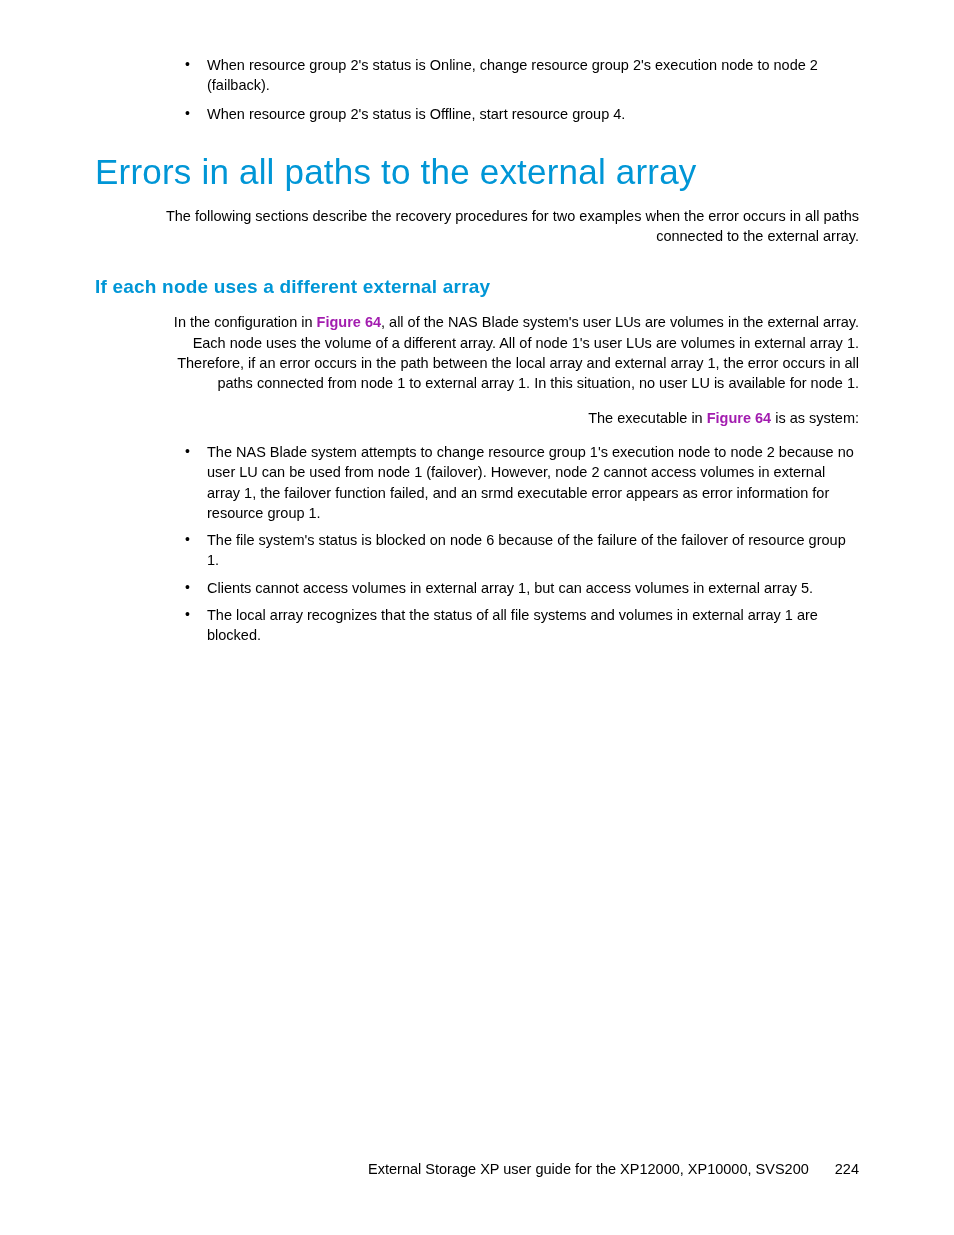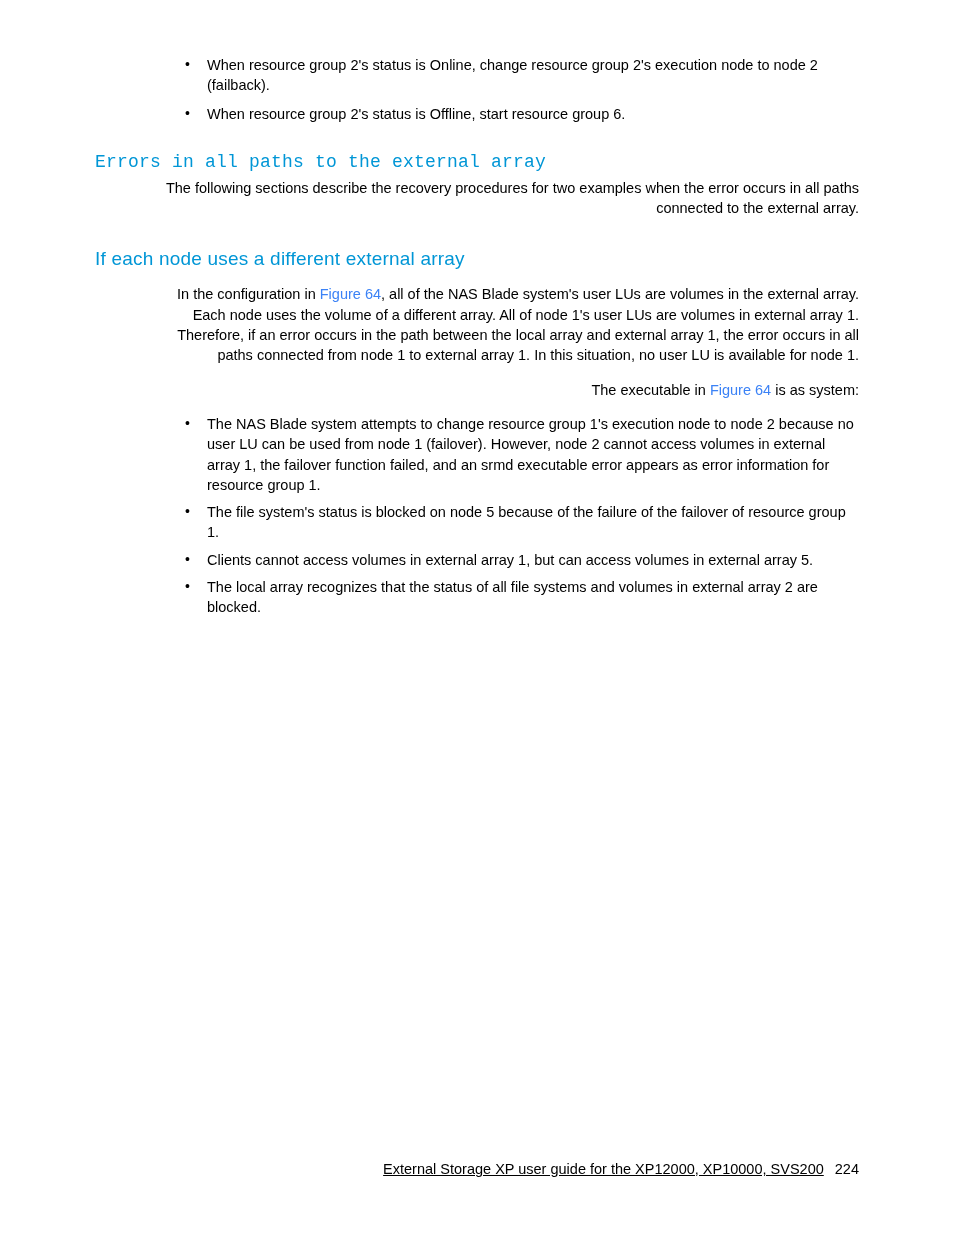--- a/index.html
+++ b/index.html
@@ -27,30 +27,29 @@
       margin-bottom: 8px;
       font-size: 14.5px;
       line-height: 1.4;
     }
     .bullet {
       width: 22px;
       flex-shrink: 0;
       font-size: 14px;
     }
     .h1 {
-      font-size: 18px;
+      font-size: 35px;
       font-weight: 300;
       color: #0096d6;
-      margin-bottom: 6px;
+      margin-bottom: 14px;
       letter-spacing: 0.2px;
-      font-family: Liberation Mono, monospace;
     }
     .h2 {
       font-size: 19px;
-      font-weight: 400;
+      font-weight: 700;
       color: #0096d6;
       margin-top: 30px;
       margin-bottom: 14px;
       letter-spacing: 0.2px;
     }
     .body-indent {
       margin-left: 62px;
     }
     .para {
       font-size: 14.5px;
@@ -61,48 +60,48 @@
     .sub-list {
       margin-left: 90px;
     }
     .sub-list .li {
       display: flex;
       margin-bottom: 7px;
       font-size: 14.5px;
       line-height: 1.4;
     }
     .link {
-      color: #3b82f6;
+      color: #a21caf;
       text-decoration: none;
       cursor: pointer;
+      font-weight: bold;
     }
     .footer {
       position: absolute;
       bottom: 58px;
       right: 95px;
       font-size: 14.5px;
     }
     .footer-title {
-      margin-right: 7px;
-      text-decoration: underline;
+      margin-right: 22px;
     }
   </style>
 </head>
 <body>
 
 <div class="page-content">
 
   <div class="top-list">
     <div class="li">
       <span class="bullet">•</span>
       <span>When resource group 2's status is Online, change resource group 2's execution node to node 2 (failback).</span>
     </div>
     <div class="li">
       <span class="bullet">•</span>
-      <span>When resource group 2's status is Offline, start resource group 6.</span>
+      <span>When resource group 2's status is Offline, start resource group 4.</span>
     </div>
   </div>
 
   <div class="h1">Errors in all paths to the external array</div>
 
   <div class="body-indent">
     <div class="para">The following sections describe the recovery procedures for two examples when the error occurs in all paths connected to the external array.</div>
   </div>
 
   <div class="h2">If each node uses a different external array</div>
@@ -116,29 +115,29 @@
     </div>
   </div>
 
   <div class="sub-list">
     <div class="li">
       <span class="bullet">•</span>
       <span>The NAS Blade system attempts to change resource group 1's execution node to node 2 because no user LU can be used from node 1 (failover). However, node 2 cannot access volumes in external array 1, the failover function failed, and an srmd executable error appears as error information for resource group 1.</span>
     </div>
     <div class="li">
       <span class="bullet">•</span>
-      <span>The file system's status is blocked on node 5 because of the failure of the failover of resource group 1.</span>
+      <span>The file system's status is blocked on node 6 because of the failure of the failover of resource group 1.</span>
     </div>
     <div class="li">
       <span class="bullet">•</span>
       <span>Clients cannot access volumes in external array 1, but can access volumes in external array 5.</span>
     </div>
     <div class="li">
       <span class="bullet">•</span>
-      <span>The local array recognizes that the status of all file systems and volumes in external array 2 are blocked.</span>
+      <span>The local array recognizes that the status of all file systems and volumes in external array 1 are blocked.</span>
     </div>
   </div>
 
 </div>
 
 <div class="footer">
   <span class="footer-title">External Storage XP user guide for the XP12000, XP10000, SVS200</span>
   <span>224</span>
 </div>
 

